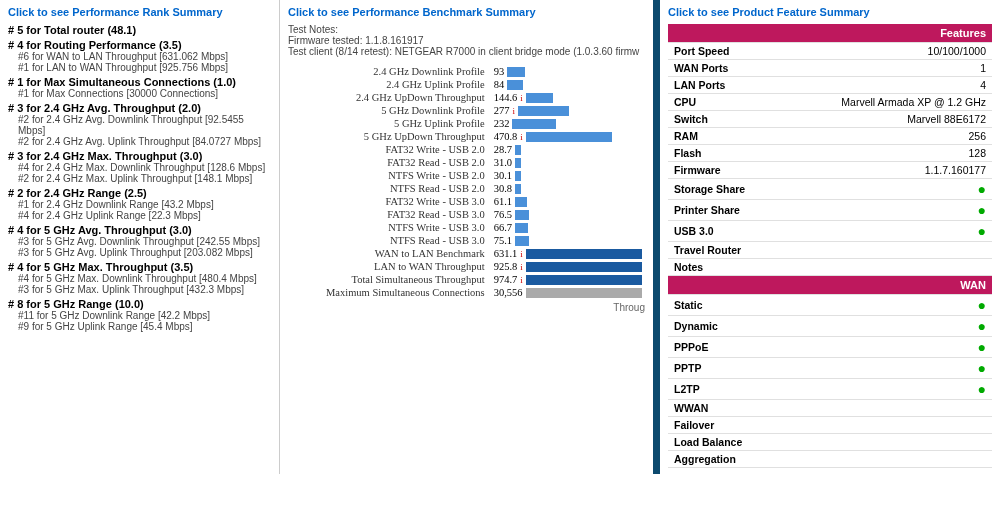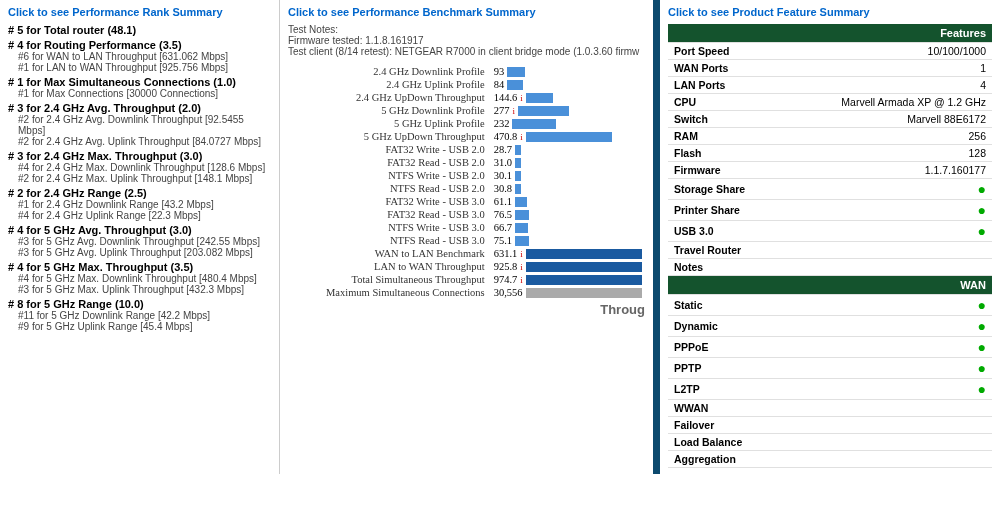--- a/index.html
+++ b/index.html
@@ -21,26 +21,26 @@
     .bench-table tr td:first-child { text-align: right; color: #333; width: 230px; padding-right: 6px; }
     .bench-table tr td:last-child { text-align: left; }
     .bar-cell { display: flex; align-items: center; gap: 3px; }
     .bar { height: 10px; background: #4a90d9; display: inline-block; }
     .val { font-size: 10.5px; }
 
     
     .right-panel { width: 340px; padding: 6px 8px; }
     .right-panel .panel-title { margin-bottom: 6px; }
     .features-table { width: 100%; border-collapse: collapse; }
-    .features-table .section-header { background: #14532d; color: #fff; font-weight: bold; text-align: center; padding: 3px 6px; font-size: 11px; }
+    .features-table .section-header { background: #be185d; color: #fff; font-weight: bold; text-align: center; padding: 3px 6px; font-size: 11px; }
     .features-table tr td { font-size: 10.5px; padding: 2px 6px; border-bottom: 1px solid #e0e0e0; }
     .features-table tr td:first-child { font-weight: bold; width: 120px; }
     .features-table tr td:last-child { text-align: right; }
     .dot-green { color: #00aa00; font-size: 14px; }
-    .through-row { text-align: right; font-size: 13px; color: #666; padding-top: 3px; font-weight: bold; }
+    .through-row { text-align: right; font-size: 10px; color: #666; padding-top: 3px; }
   </style>
 </head>
 <body>
 
 <div class="main-container">
 
   <div class="left-panel">
     <div class="panel-title">Click to see Performance Rank Summary</div>
     <div id="rank-items-container">
         <div class="rank-item">

